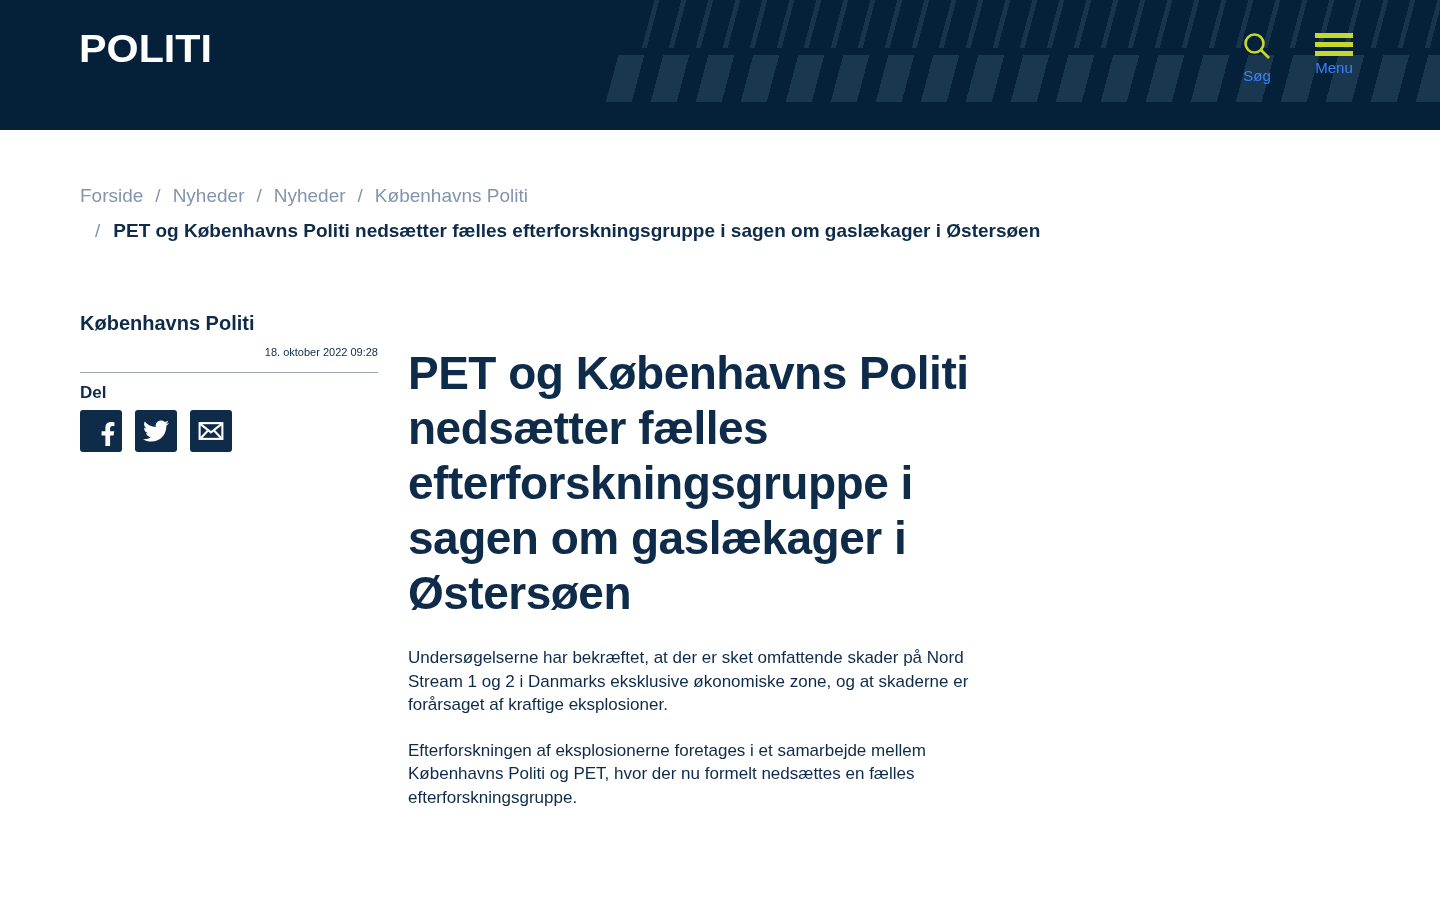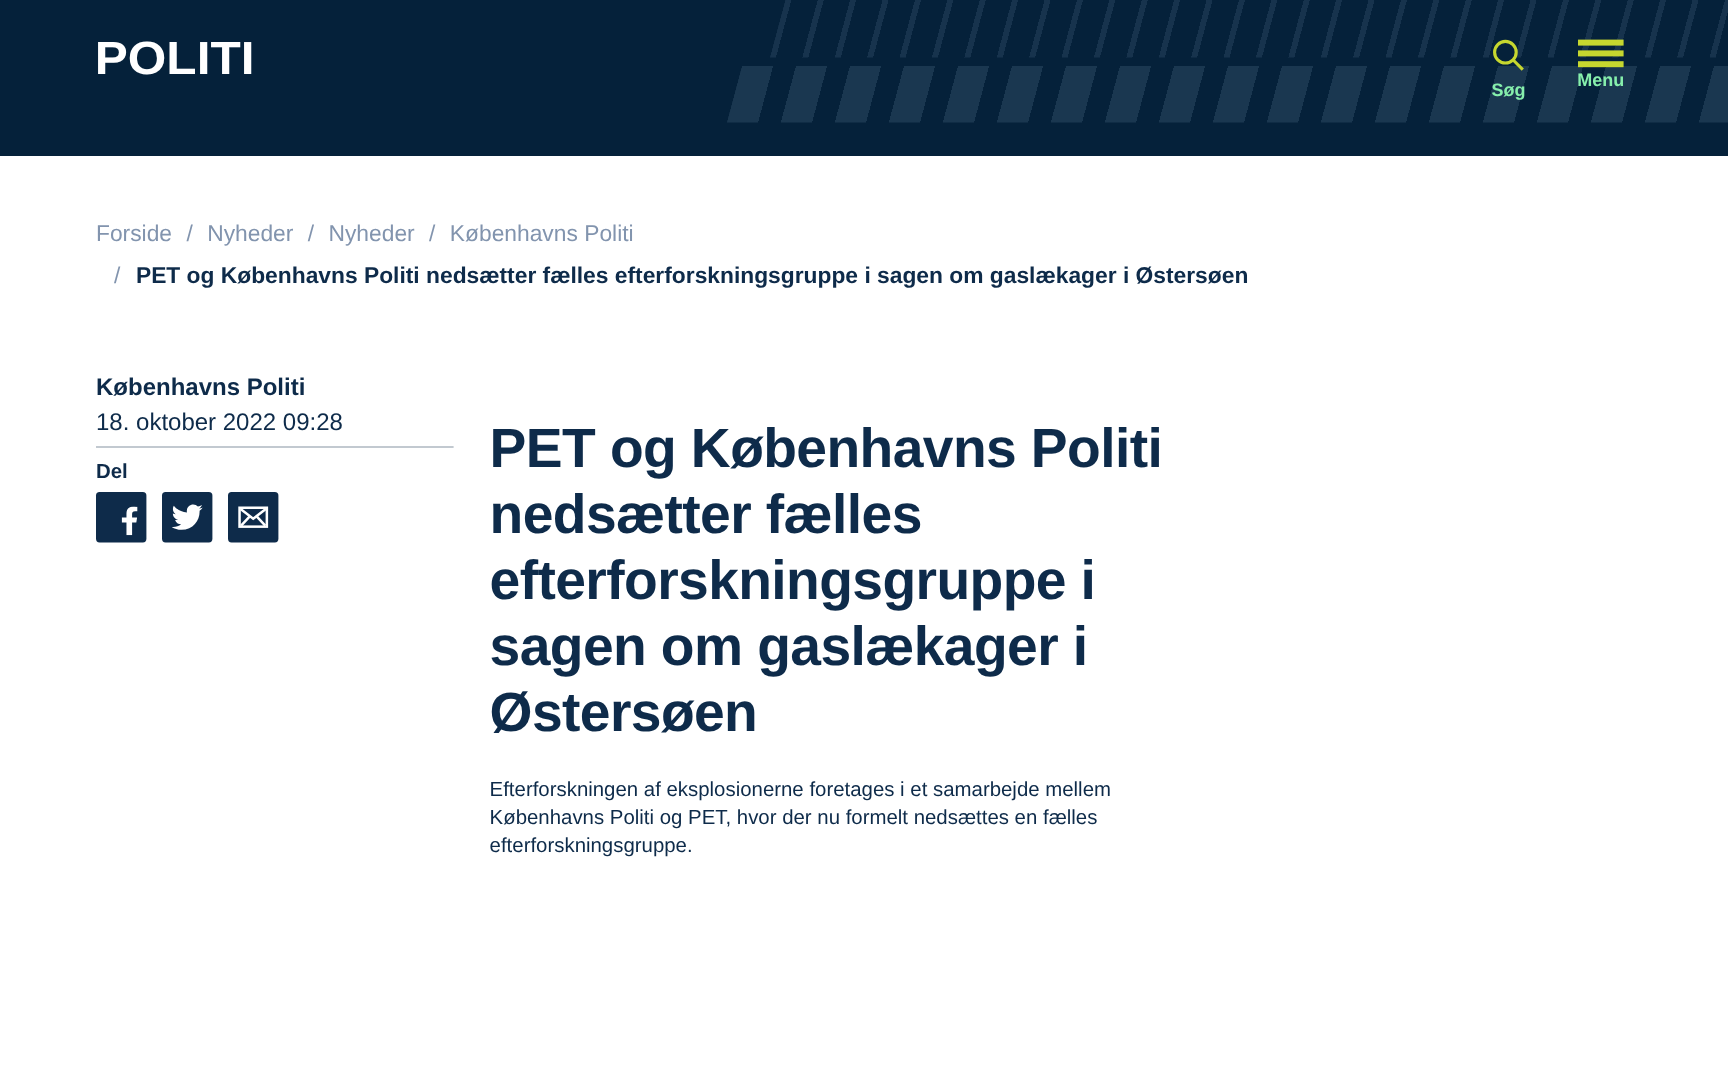--- a/index.html
+++ b/index.html
@@ -35,21 +35,21 @@
     transform: scale(0.96, 0.9); transform-origin: left top;
     cursor: pointer;
   }
   .header-action {
     position: absolute; top: 31px;
     display: flex; flex-direction: column; align-items: center;
     cursor: pointer; background: none; border: none;
   }
   .header-action .label {
     margin-top: 3px;
-    color: #86efac; font-size: 15px; font-weight: 700;
+    color: #3b82f6; font-size: 15px; font-weight: 400;
     font-family: "Liberation Sans", sans-serif;
   }
   .search-btn { left: 1235px; width: 44px; }
   .menu-btn  { left: 1312px; width: 44px; }
   .menu-bars { display: flex; flex-direction: column; gap: 4px; padding-top: 2px; }
   .menu-bars .bar { width: 38px; height: 5px; background: #c6d72f; }
 
   
   .breadcrumb {
     position: absolute; left: 80px; top: 184px; width: 1280px;
@@ -67,21 +67,21 @@
   .crumb-current {
     color: #0e2b4a; font-weight: 700; margin-left: 13px;
   }
 
   
   .meta {
     position: absolute; left: 80px; top: 311px; width: 298px;
   }
   .meta-district { font-size: 20px; font-weight: 700; line-height: 24px; }
   .meta-type     { font-size: 16px; line-height: 20px; margin-top: 11px; }
-  .meta-date     { font-size: 20px; line-height: 20px; margin-top: 7px; }
+  .meta-date     { font-size: 11px; line-height: 20px; margin-top: 7px; text-align: right; }
   .meta-divider  { border: none; border-top: 1px solid #9aa6b2; margin-top: 10px; }
   .meta-share    { font-size: 17px; font-weight: 700; line-height: 20px; margin-top: 10px; }
   .share-row     { display: flex; gap: 13px; margin-top: 7px; }
   .share-btn {
     width: 42px; height: 42px; border-radius: 3px;
     background: #0e2b4a; border: none; cursor: pointer;
     display: flex; align-items: center; justify-content: center;
     padding: 0;
   }
   .share-btn svg { display: block; }
@@ -176,14 +176,15 @@
           <path d="M4 8.2 L16 17.5 L28 8.2" stroke="#ffffff" stroke-width="2.4" fill="none"></path>
           <path d="M4.5 24 L12.5 15.5 M27.5 24 L19.5 15.5" stroke="#ffffff" stroke-width="2.4"></path>
         </svg>
       </span>
     </button>
   </div>
 </aside>
 
 <main class="article">
   <h1>PET og Københavns Politi nedsætter fælles efterforskningsgruppe i sagen om gaslækager i Østersøen</h1>
+  <p class="body-p">Undersøgelserne har bekræftet, at der er sket omfattende skader på Nord Stream 1 og 2 i Danmarks eksklusive økonomiske zone, og at skaderne er forårsaget af kraftige eksplosioner.</p>
   <p class="body-p">Efterforskningen af eksplosionerne foretages i et samarbejde mellem Københavns Politi og PET, hvor der nu formelt nedsættes en fælles efterforskningsgruppe.</p>
 </main>
 
 </body></html>

